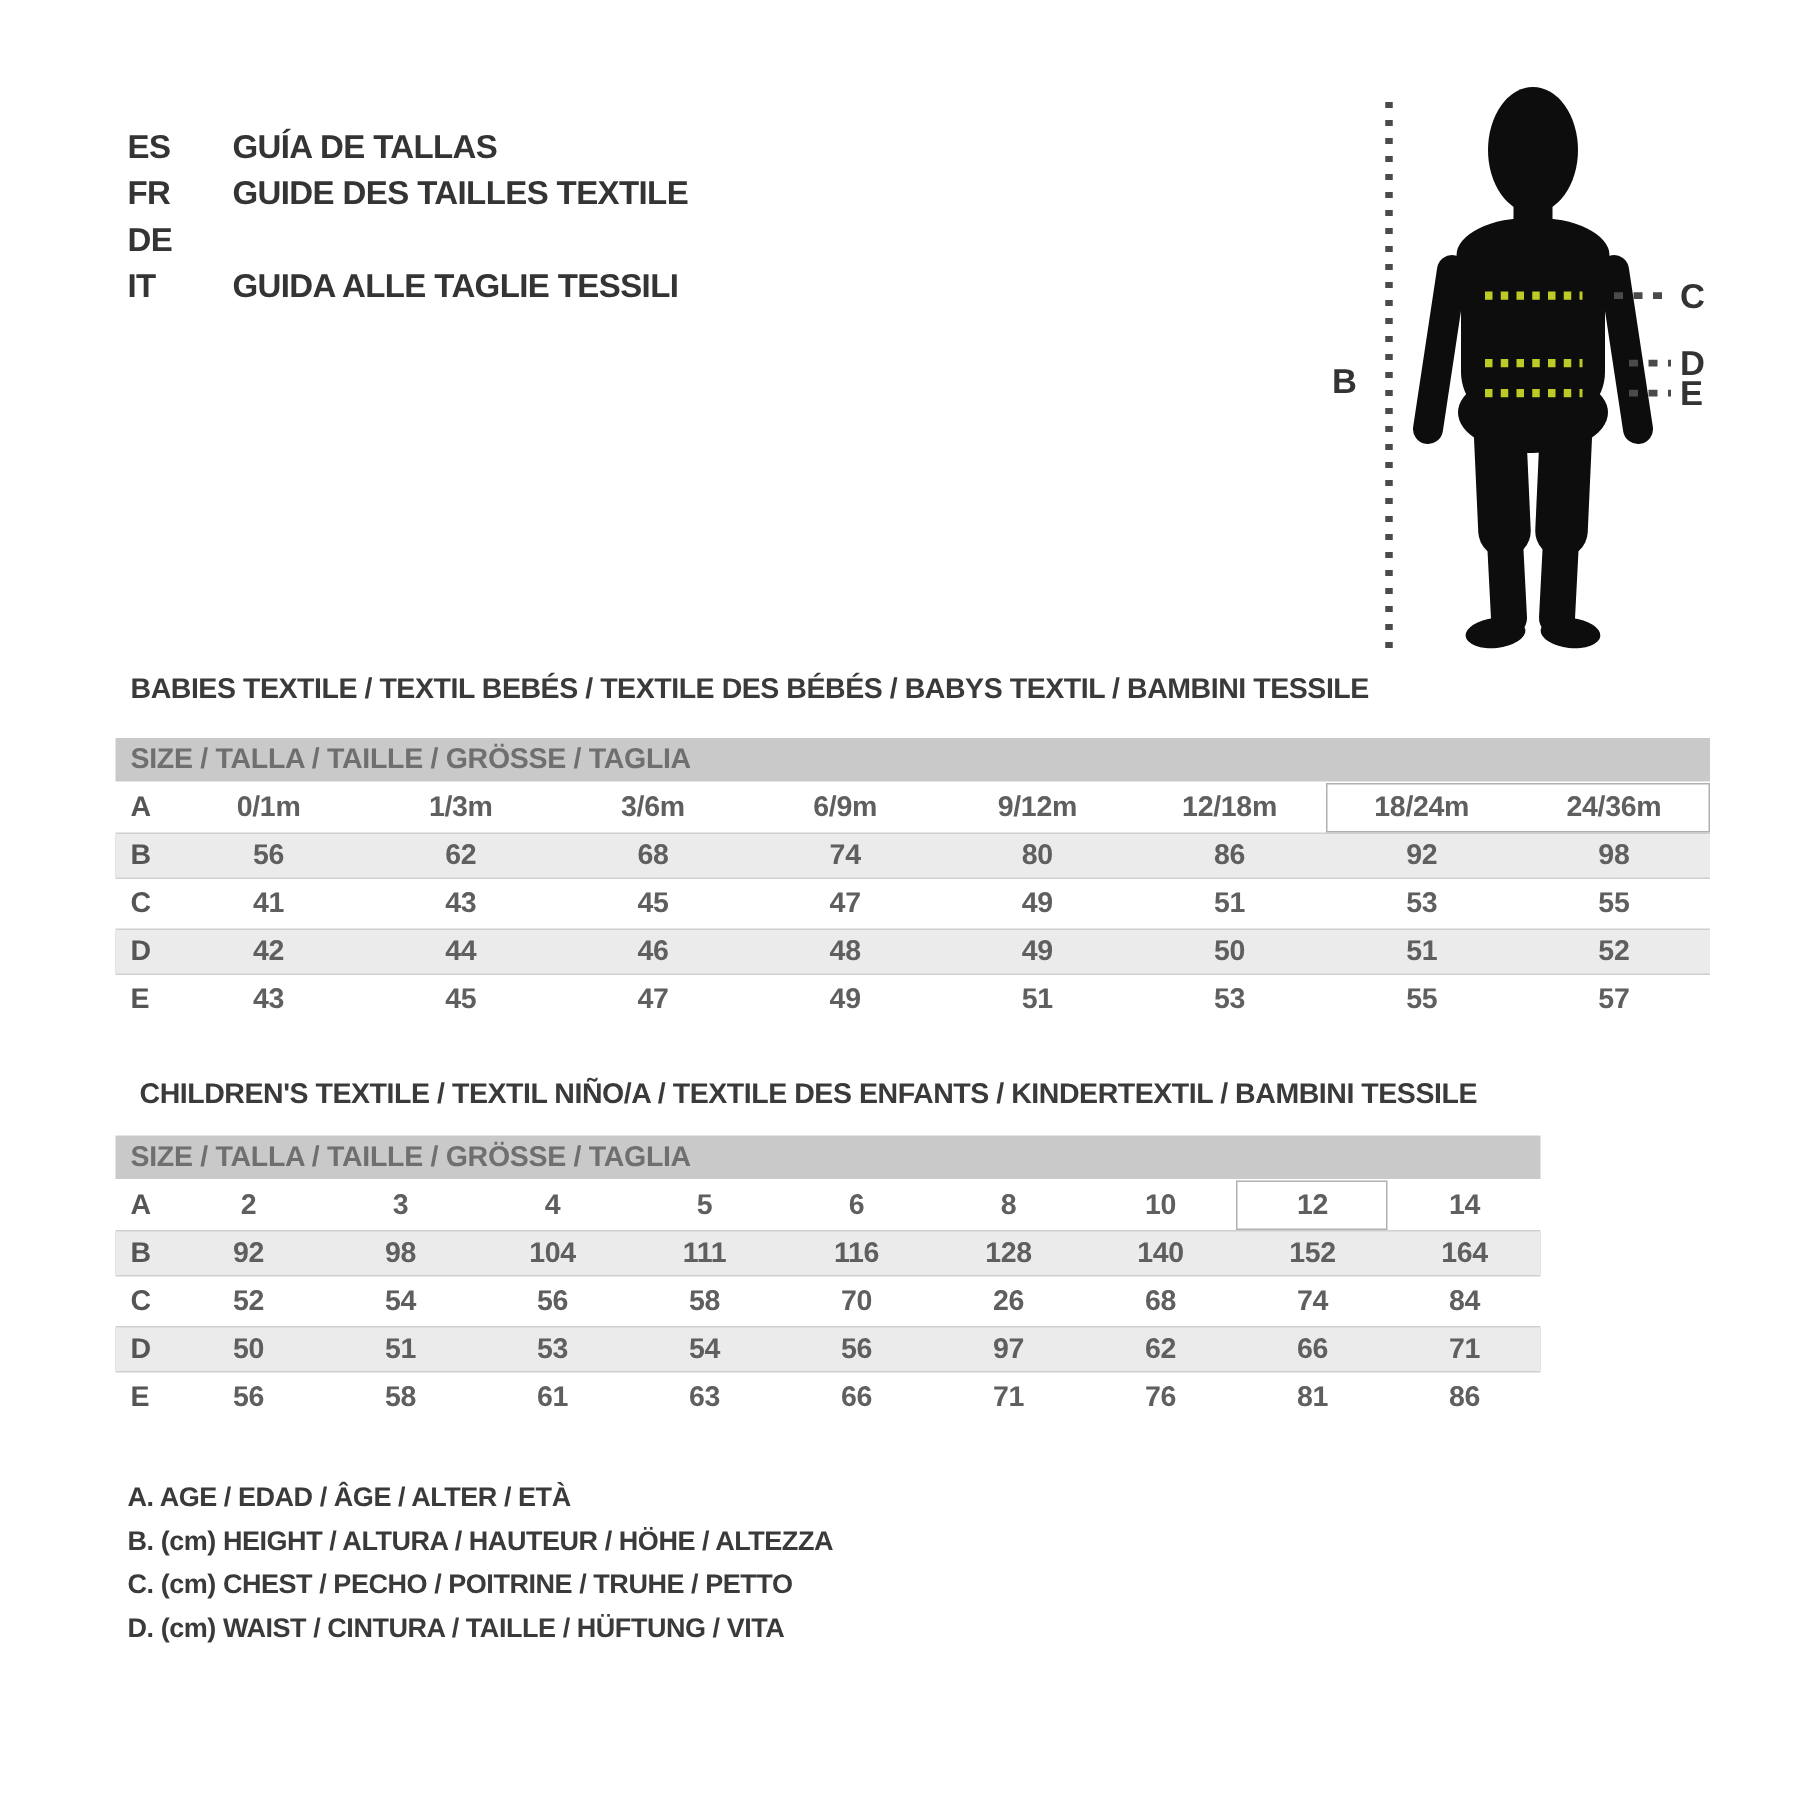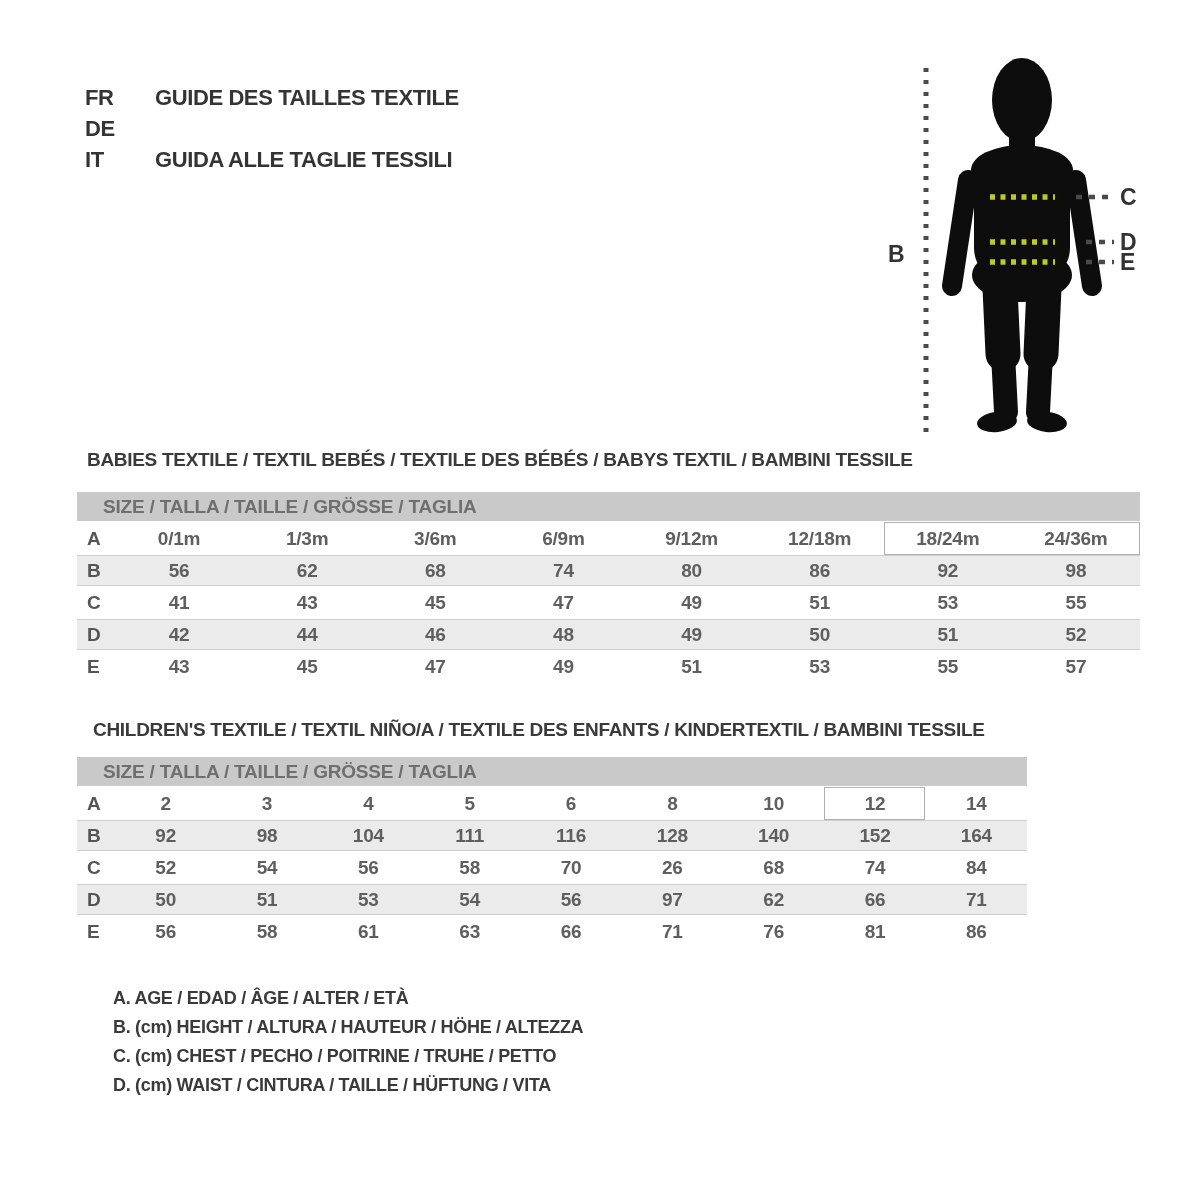--- a/index.html
+++ b/index.html
@@ -41,46 +41,50 @@
     margin-left:10px;font-size:19px;font-weight:bold;color:var(--heading-text);
     letter-spacing:-0.3px;line-height:22px;white-space:nowrap;
   }
   .section-0 .section-heading{margin-bottom:21px;}
   .section-1 .section-heading{margin-bottom:16px;margin-left:16px;}
   .size-table{position:relative;}
   .section-0 .size-table{width:1063px;}
   .section-1 .size-table{width:950px;}
   .table-header{
     height:29px;line-height:29px;background:var(--header-band);color:var(--band-text);
-    padding-left:26px;font-size:19px;font-weight:bold;letter-spacing:-0.2px;
+    padding-left:10px;font-size:19px;font-weight:bold;letter-spacing:-0.2px;
     margin-bottom:2px;box-sizing:border-box;
   }
   .t-row{display:grid;height:29px;align-items:center;margin-top:3px;}
   .t-row.shaded{background:var(--row-alt);box-shadow:0 -1px 0 var(--row-line),0 1px 0 var(--row-line);}
   .row-label{
     padding-left:10px;text-align:left;font-size:19px;font-weight:bold;color:#555555;
   }
   .t-cell{
     text-align:center;font-size:19px;font-weight:bold;color:var(--table-text);letter-spacing:-0.2px;
   }
   .hl-box{
     position:absolute;border:1px solid var(--hl-border);pointer-events:none;background:transparent;
   }
   
-  .legend{position:absolute;left:85px;top:984px;margin-left:28px;}
+  .legend{position:absolute;left:85px;top:984px;}
   .legend-line{
     height:29px;line-height:29px;font-size:18px;font-weight:bold;color:var(--heading-text);
     letter-spacing:-0.3px;white-space:nowrap;
   }
 </style>
 </head>
 <body>
 
 <div class="lang-list" id="lang-list">
 
+  <div class="lang-row">
+    <span class="lang-code">ES</span>
+    <span class="lang-title">GUÍA DE TALLAS</span>
+  </div>
 
   <div class="lang-row">
     <span class="lang-code">FR</span>
     <span class="lang-title">GUIDE DES TAILLES TEXTILE</span>
   </div>
 
   <div class="lang-row">
     <span class="lang-code">DE</span>
   </div>
 

